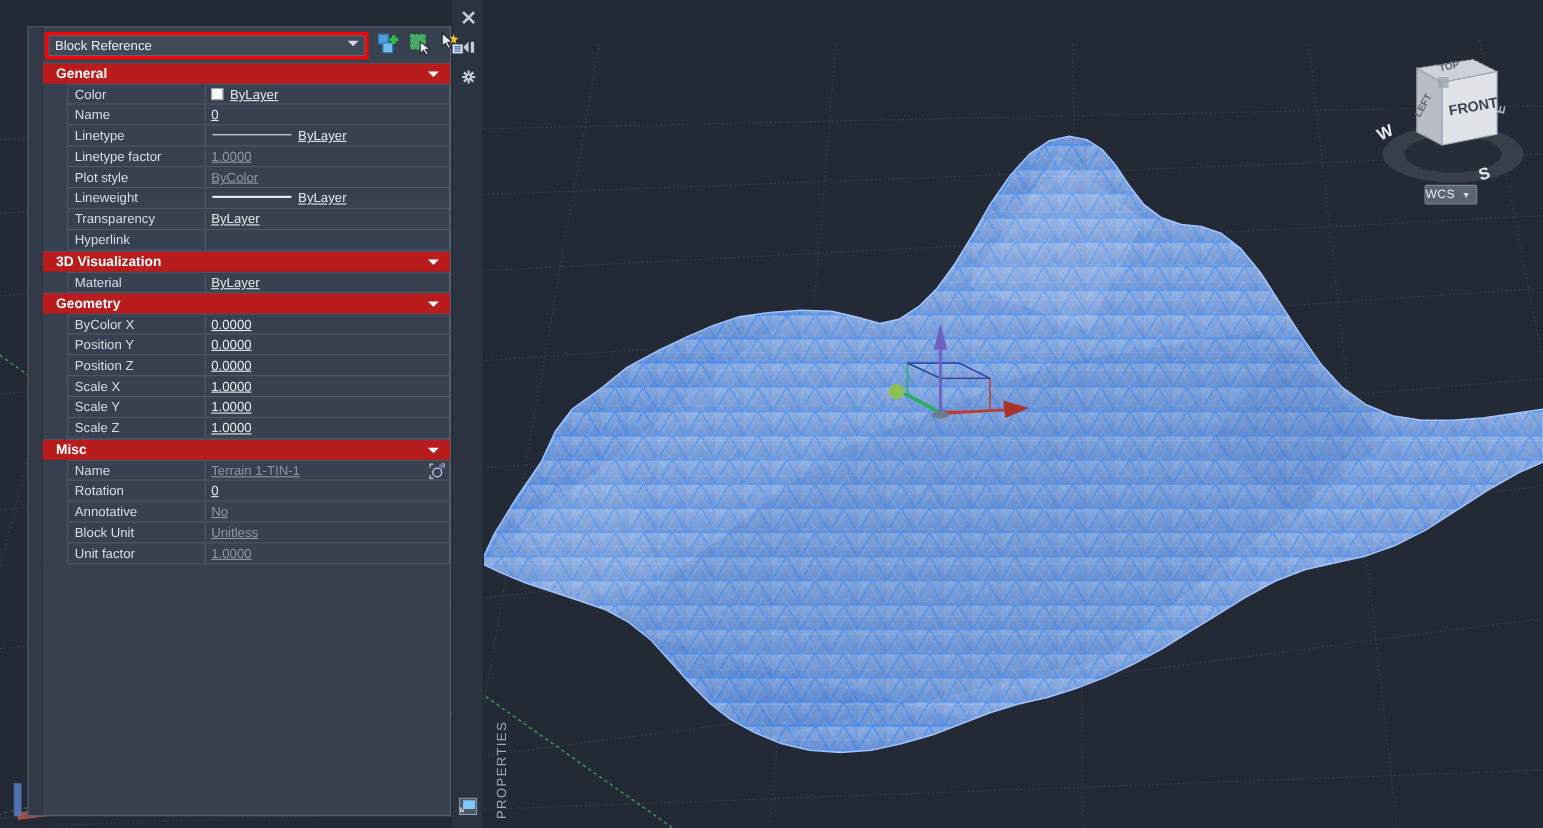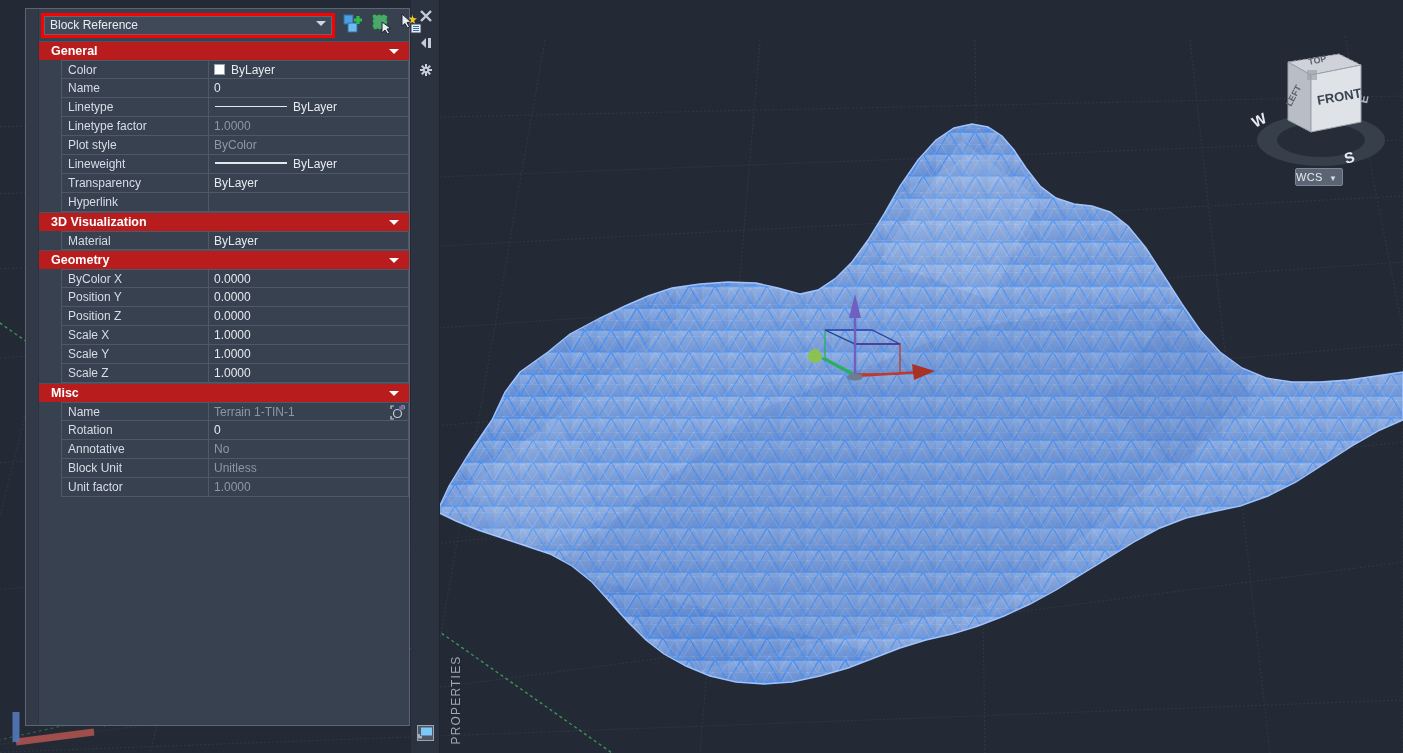--- a/index.html
+++ b/index.html
@@ -31,21 +31,21 @@
     border-radius: 2px;
     color: #e8ecf2;
     font-size: 11px;
     line-height: 16px;
     letter-spacing: .3px;
   }
   .wcs-box .caret { font-size: 8px; margin-left: 3px; color:#d6dbe4; }
 
   
   .palette {
-    position: absolute; left: 25px; top: 8px;
+    position: absolute; left: 25px; top: 24px;
     width: 385px; height: 718px;
     background: #38414f;
     border: 1px solid #5b6574;
   }
   .pal-gutter {
     position: absolute; left: 0; top: 0;
     width: 13px; height: 100%;
     background: #323a48;
     border-right: 1px solid #2c3441;
   }
@@ -110,34 +110,34 @@
   .rows { background: #38414f; padding-left: 22px; padding-right: 0; }
   .row {
     display: flex;
     height: 19px;
     line-height: 18px;
     font-size: 12px;
     border-bottom: 1px solid #4e5867;
   }
   .row:first-child { border-top: 1px solid #4e5867; }
   .row .lbl {
-    width: 148px;
+    width: 126px;
     padding-left: 6px;
     color: #d7dde6;
     border-right: 1px solid #4e5867;
     border-left: 1px solid #4e5867;
     overflow: hidden; white-space: nowrap;
   }
   .row .val {
     flex: 1;
     padding-left: 5px;
     color: #e6eaf1;
     border-right: 1px solid #4e5867;
     position: relative;
-    overflow: hidden; white-space: nowrap;
+    overflow: hidden; white-space: nowrap; text-decoration: underline;
   }
   .row .val.dim { color: #8d97a6; }
   .swatch {
     display: inline-block;
     width: 11px; height: 11px;
     background: #ffffff;
     border: 1px solid #9aa3b0;
     vertical-align: -1px;
     margin-right: 6px;
   }

